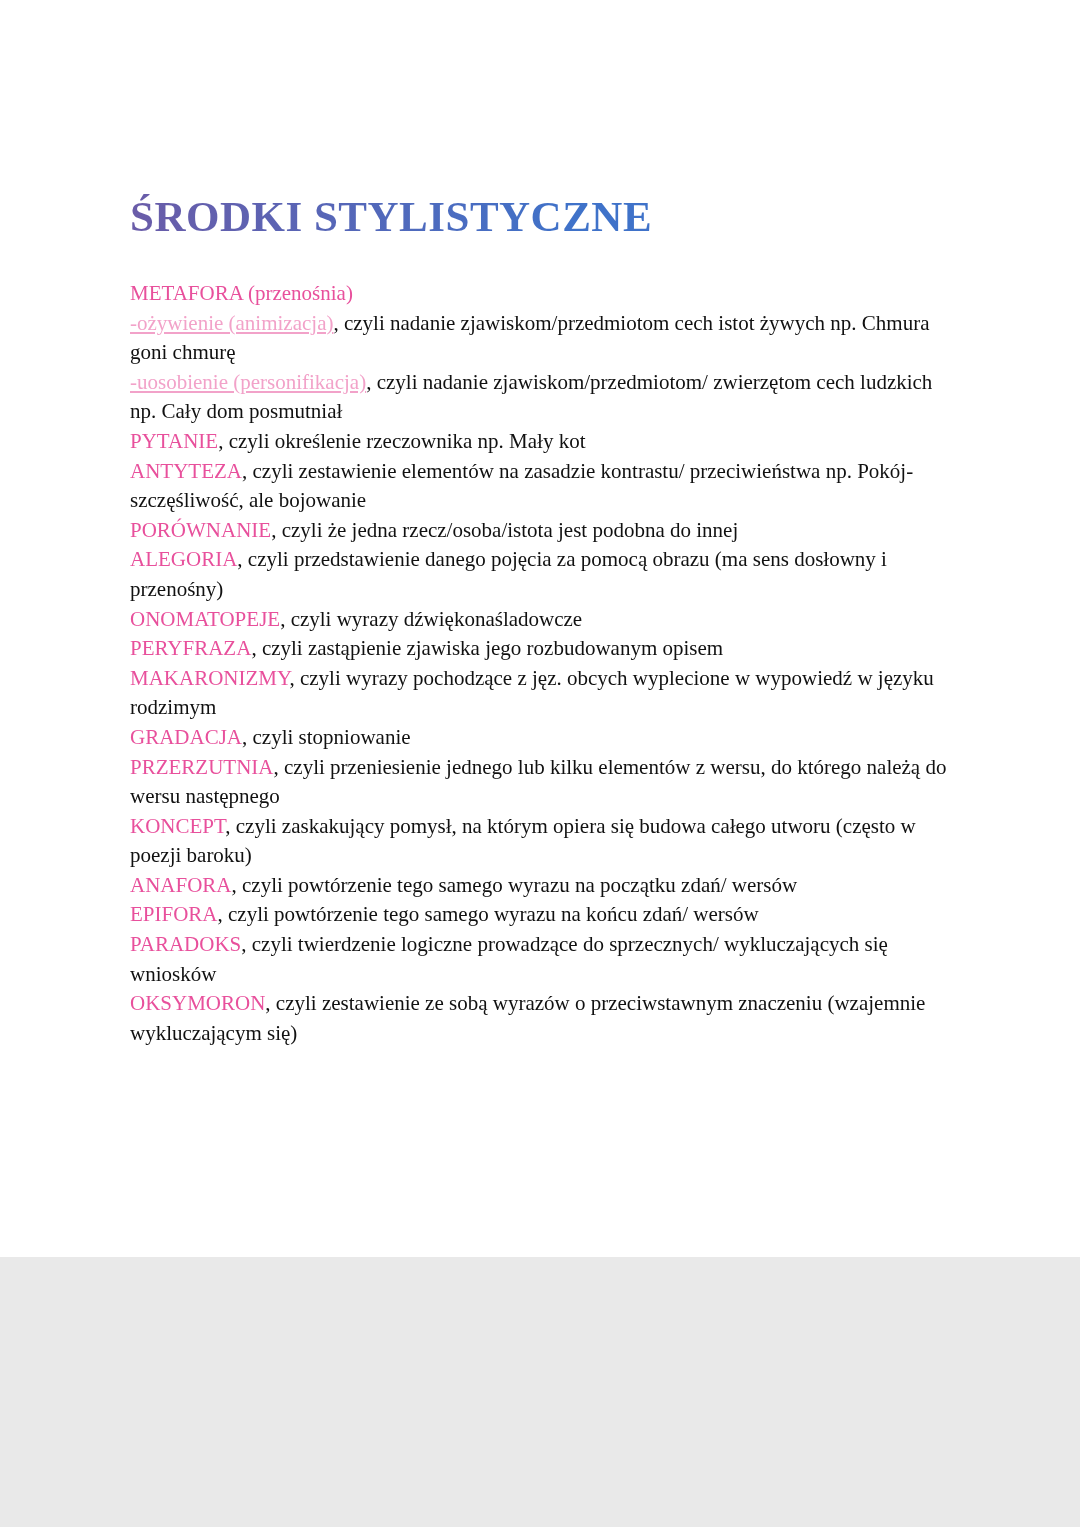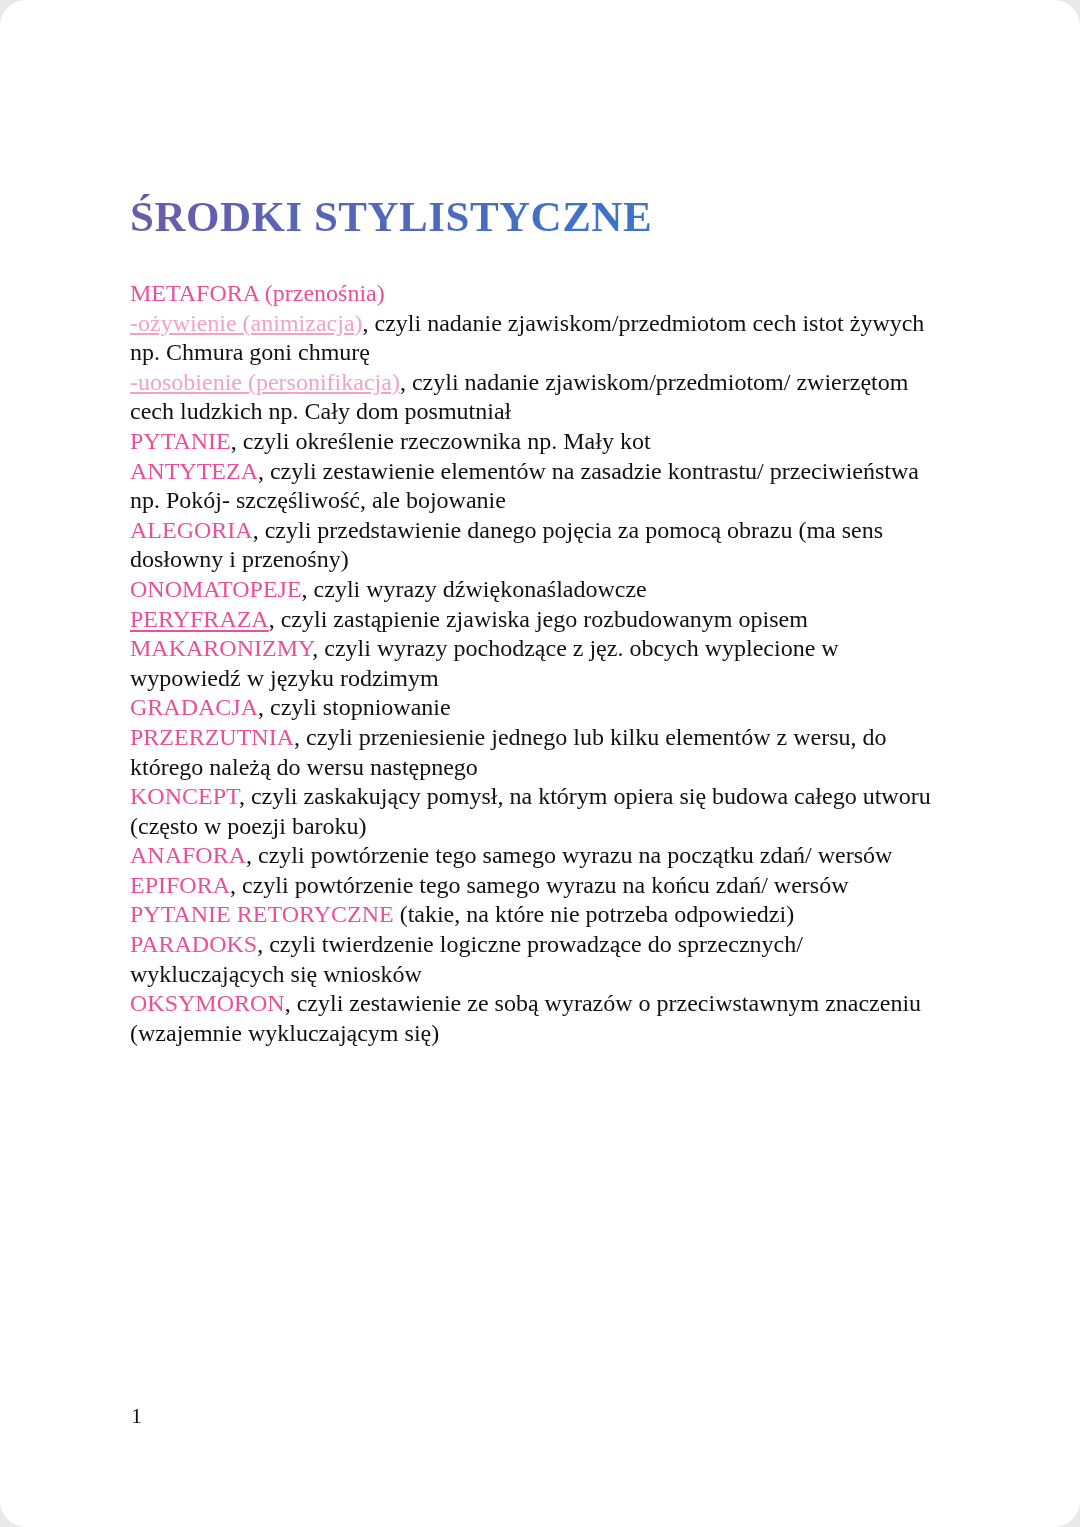--- a/index.html
+++ b/index.html
@@ -8,58 +8,57 @@
     --pink:#e8509c;
     --lightpink:#f2a2c9;
     --ink:#111111;
     --paper:#ffffff;
   }
   *{box-sizing:border-box;}
   html,body{margin:0;padding:0;background:#e9e9e9;}
   .page{
     position:relative;
     width:1080px;
-    height:1527px;
+    height:1257px;
     margin:0 auto;
     background:var(--paper);
     font-family:"Liberation Serif","DejaVu Serif",serif;
     color:var(--ink);
     overflow:hidden;
-    border-radius:26px;
   }
   .content{
     position:absolute;
     left:130px;
     top:192px;
     width:824px;
   }
   .doc-title{
     margin:0 0 38px 0;
     font-size:43px;
     font-weight:700;
     letter-spacing:0.5px;
     display:inline-block;
     background:linear-gradient(90deg,var(--title-g1) 0%,var(--title-g2) 85%);
     -webkit-background-clip:text;
     background-clip:text;
     -webkit-text-fill-color:transparent;
     color:var(--title-g2);
   }
   .entries{
-    font-size:24px;
+    font-size:21px;
     line-height:29.6px;
   }
   .entry{
     margin:0;
     padding:0;
   }
   .term{font-weight:400;}
   .term.pink{color:var(--pink);}
   .term.light-pink{color:var(--lightpink);text-decoration:underline;}
-  .term.pink-underline{color:var(--pink);text-decoration:underline;text-underline-offset:3px;}
+  .term.pink-underline{color:var(--pink);text-underline-offset:3px;}
   .def{color:var(--ink);}
   .page-number{
     position:absolute;
     left:131px;
     top:1403px;
     font-size:22px;
     color:var(--ink);
   }
 </style>
 </head>
@@ -72,20 +71,21 @@
   <p class="entry"><span class="term pink">METAFORA (przenośnia)</span><span class="def"></span></p>
 
   <p class="entry"><span class="term light-pink">-ożywienie (animizacja)</span><span class="def">, czyli nadanie zjawiskom/przedmiotom cech istot żywych np. Chmura goni chmurę</span></p>
 
   <p class="entry"><span class="term light-pink">-uosobienie (personifikacja)</span><span class="def">, czyli nadanie zjawiskom/przedmiotom/ zwierzętom cech ludzkich np. Cały dom posmutniał</span></p>
 
   <p class="entry"><span class="term pink">PYTANIE</span><span class="def">, czyli określenie rzeczownika np. Mały kot</span></p>
 
   <p class="entry"><span class="term pink">ANTYTEZA</span><span class="def">, czyli zestawienie elementów na zasadzie kontrastu/ przeciwieństwa np. Pokój- szczęśliwość, ale bojowanie</span></p>
 
+  <p class="entry"><span class="term pink">PORÓWNANIE</span><span class="def">, czyli że jedna rzecz/osoba/istota jest podobna do innej</span></p>
 
   <p class="entry"><span class="term pink">ALEGORIA</span><span class="def">, czyli przedstawienie danego pojęcia za pomocą obrazu (ma sens dosłowny i przenośny)</span></p>
 
   <p class="entry"><span class="term pink">ONOMATOPEJE</span><span class="def">, czyli wyrazy dźwiękonaśladowcze</span></p>
 
 
   <p class="entry"><span class="term pink-underline">PERYFRAZA</span><span class="def">, czyli zastąpienie zjawiska jego rozbudowanym opisem</span></p>
 
   <p class="entry"><span class="term pink">MAKARONIZMY</span><span class="def">, czyli wyrazy pochodzące z jęz. obcych wyplecione w wypowiedź w języku rodzimym</span></p>
 
@@ -93,21 +93,20 @@
 
   <p class="entry"><span class="term pink">PRZERZUTNIA</span><span class="def">, czyli przeniesienie jednego lub kilku elementów z wersu, do którego należą do wersu następnego</span></p>
 
   <p class="entry"><span class="term pink">KONCEPT</span><span class="def">, czyli zaskakujący pomysł, na którym opiera się budowa całego utworu (często w poezji baroku)</span></p>
 
   <p class="entry"><span class="term pink">ANAFORA</span><span class="def">, czyli powtórzenie tego samego wyrazu na początku zdań/ wersów</span></p>
 
   <p class="entry"><span class="term pink">EPIFORA</span><span class="def">, czyli powtórzenie tego samego wyrazu na końcu zdań/ wersów</span></p>
 
 
-  <p class="entry"><span class="term pink">PYTANIE RETORYCZNE</span><span class="def"> (takie, na które nie potrzeba odpowiedzi)</span></p>
 
   <p class="entry"><span class="term pink">PARADOKS</span><span class="def">, czyli twierdzenie logiczne prowadzące do sprzecznych/ wykluczających się wniosków</span></p>
 
   <p class="entry"><span class="term pink">OKSYMORON</span><span class="def">, czyli zestawienie ze sobą wyrazów o przeciwstawnym znaczeniu (wzajemnie wykluczającym się)</span></p>
 </div>
   </div>
   <div class="page-number">1</div>
 </div>
 
 </body></html>

